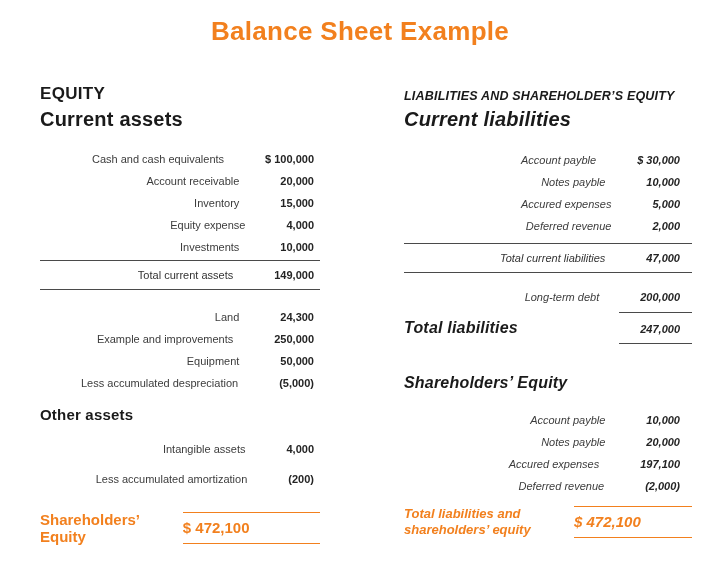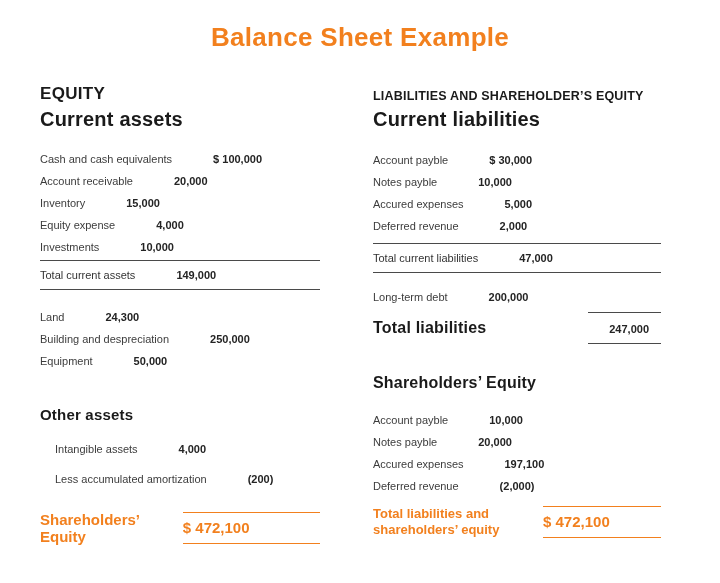--- a/index.html
+++ b/index.html
@@ -11,37 +11,37 @@
   *{margin:0;padding:0;box-sizing:border-box;}
   html,body{background:#fff;}
   .page{
     position:relative;
     width:720px;height:583px;
     background:#fff;
     font-family:"Liberation Sans","DejaVu Sans",sans-serif;
     overflow:hidden;
   }
   .title{
-    position:absolute;top:22px;left:0;width:720px;
+    position:absolute;top:16px;left:0;width:720px;
     text-align:center;
     font-size:26px;font-weight:700;letter-spacing:.3px;
     color:var(--accent);
   }
   .col{position:absolute;top:0;bottom:0;}
   .col-left{left:40px;width:280px;}
-  .col-right{left:373px;width:288px;}
+  .col-right{left:404px;width:288px;font-style:italic;}
   .blk{position:absolute;left:0;width:100%;}
 
   .sec-label-lg{font-size:17px;font-weight:700;color:var(--heading);letter-spacing:.3px;}
   .sec-label-sm{font-size:12.5px;font-weight:700;color:var(--heading);letter-spacing:.2px;}
   .sec-heading{font-size:20px;font-weight:700;color:var(--heading);letter-spacing:.2px;}
   .sub-heading{font-size:15px;font-weight:700;color:var(--heading);letter-spacing:.2px;}
 
   .row{
-    display:flex;justify-content:flex-start;align-items:center;
+    display:flex;justify-content:flex-end;align-items:center;
     height:22px;
   }
   .row .lbl{font-size:11px;color:var(--text);}
   .row .val{font-size:11px;font-weight:700;color:#242424;padding-left:41px;}
   .col-left .row .val{padding-right:6px;}
   .col-right .row .val{padding-right:12px;}
   .row-tall{height:30px;margin-left:15px;}
 
   .total-band{
     border-top:1px solid var(--rule);
@@ -112,26 +112,30 @@
         <span class="val">149,000</span>
       </div>
     </div>
 
     <div class="blk" style="top:306px">
       <div class="row">
         <span class="lbl">Land</span>
         <span class="val">24,300</span>
       </div>
       <div class="row">
-        <span class="lbl">Building and despreciation</span>
+        <span class="lbl">Example and improvements</span>
         <span class="val">250,000</span>
       </div>
       <div class="row">
         <span class="lbl">Equipment</span>
         <span class="val">50,000</span>
+      </div>
+      <div class="row">
+        <span class="lbl">Less accumulated despreciation</span>
+        <span class="val">(5,000)</span>
       </div>
     </div>
 
     <div class="blk sub-heading" style="top:406px">Other assets</div>
 
     <div class="blk" style="top:434px">
       <div class="row row-tall">
         <span class="lbl">Intangible assets</span>
         <span class="val">4,000</span>
       </div>

